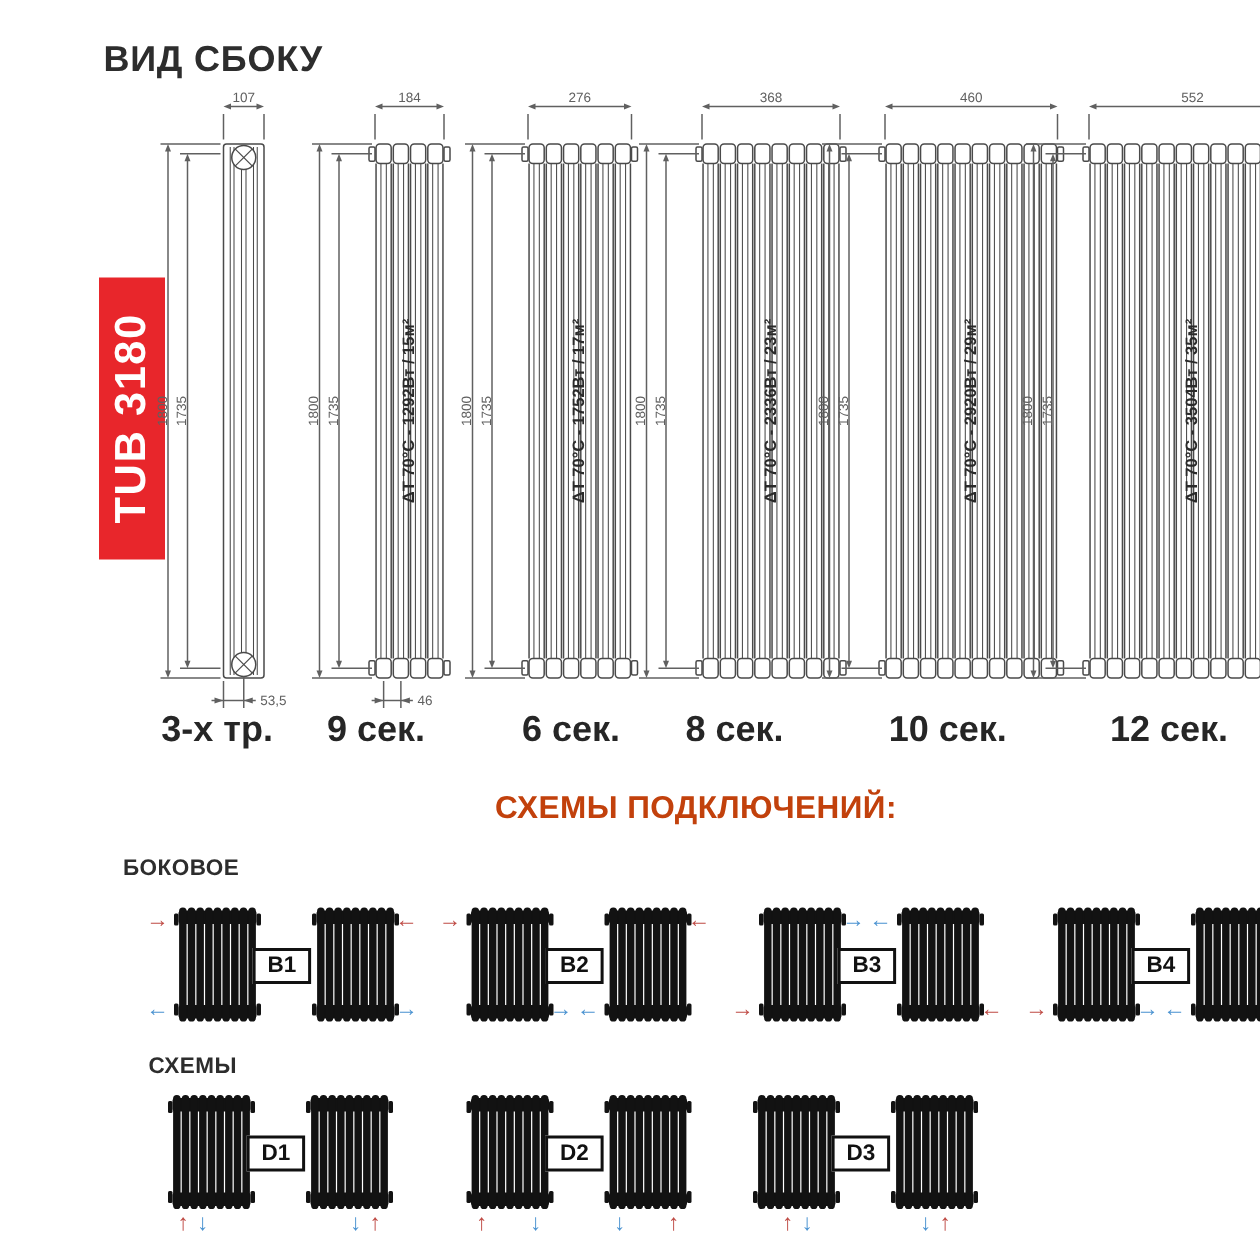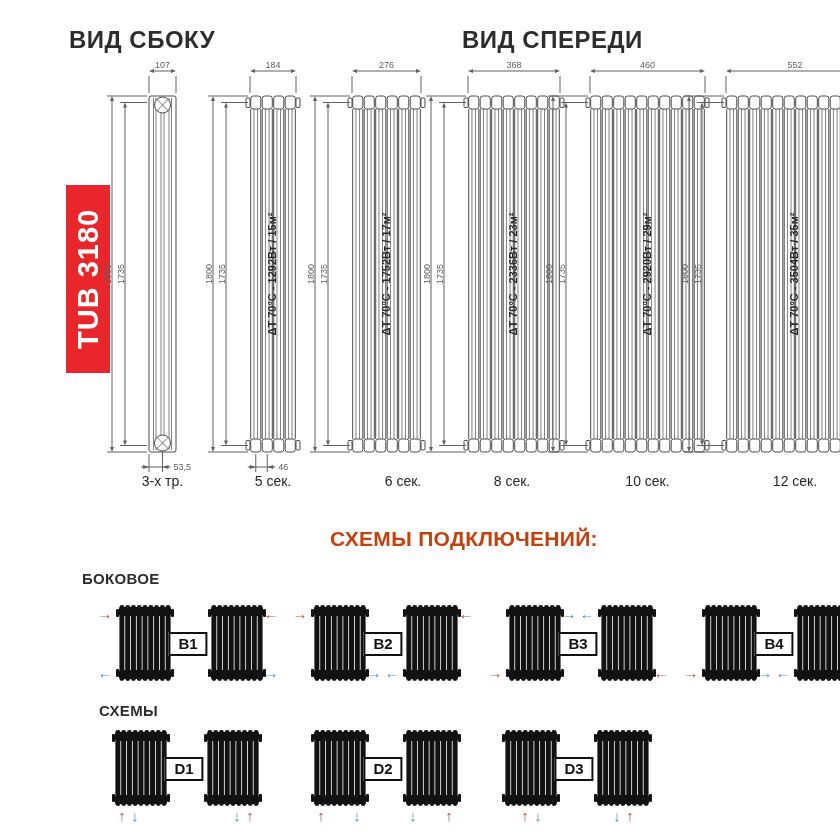--- a/index.html
+++ b/index.html
@@ -7,36 +7,35 @@
          font-family:"Liberation Sans",sans-serif;overflow:hidden;margin-left:44px;}
   .h1{position:absolute;font-size:24px;font-weight:800;color:#2d2d2d;letter-spacing:.5px;white-space:nowrap;}
   .h-schemes{position:absolute;left:0;right:0;top:527px;text-align:center;
              font-size:21px;font-weight:800;color:#c2410c;letter-spacing:.3px;}
   .h-row{position:absolute;font-size:15px;font-weight:800;color:#2d2d2d;letter-spacing:.3px;}
   .prod{position:absolute;left:22px;top:185px;width:44px;height:188px;
         display:flex;align-items:center;justify-content:center;
         writing-mode:vertical-rl;transform:rotate(180deg);
         font-size:29px;font-weight:700;color:#fff;letter-spacing:1px;}
   .rad-group{position:absolute;}
-  .sec-label{position:absolute;top:473px;width:110px;text-align:center;
-             font-size:14px;font-weight:400;color:#262626;white-space:nowrap;}
+  .sec-label{position:absolute;top:473px;width:110px;
+             font-size:24px;font-weight:700;color:#262626;white-space:nowrap;}
   .scheme{position:absolute;width:160px;height:94px;}
   .scheme .rad{position:absolute;}
   .code{position:absolute;left:50%;transform:translateX(-50%);
         border:2px solid #111;background:#fff;color:#111;
         font-weight:800;font-size:15px;padding:1px 8px;line-height:18px;}
   .arr{position:absolute;font-size:15px;font-weight:700;line-height:1;width:20px;text-align:center;}
   svg{display:block;overflow:visible;}
 </style>
 </head>
 <body>
 
 <div id="stage">
   <div class="h1" style="left:25px;top:26px">ВИД СБОКУ</div>
-  <div class="h1" style="left:418px;top:26px">ВИД СПЕРЕДИ</div>
   <div class="prod" id="prod" style="background: rgb(232, 38, 43); color: rgb(255, 255, 255);">TUB 3180</div>
   <div class="h-schemes">СХЕМЫ ПОДКЛЮЧЕНИЙ:</div>
   <div class="h-row" style="left:38px;top:570px">БОКОВОЕ</div>
   <div class="h-row" style="left:55px;top:702px">СХЕМЫ</div>
 <div class="rad-group" style="left: 59px; top: 60px;">
       <svg width="87" height="424" viewBox="0 0 87 424" xmlns="http://www.w3.org/2000/svg">
         <rect x="46" y="36" width="27" height="356" rx="2" fill="none" stroke="#4a4a4a"></rect>
         <line x1="50.5" y1="38" x2="50.5" y2="390" stroke="#4a4a4a" stroke-width="0.7"></line>
         <line x1="53" y1="38" x2="53" y2="390" stroke="#4a4a4a" stroke-width="0.7"></line>
         <line x1="58" y1="38" x2="58" y2="390" stroke="#4a4a4a" stroke-width="0.7"></line>
@@ -130,21 +129,21 @@
         <polygon points="9,392 7,387 11,387" fill="#606060"></polygon>
         <text transform="translate(8,214) rotate(-90)" text-anchor="middle" font-size="9" fill="#606060" font-weight="400" font-family="Liberation Sans, sans-serif">1800</text>
         <line x1="17" y1="42.5" x2="44" y2="42.5" stroke="#606060" stroke-width="1"></line>
         <line x1="17" y1="385.5" x2="44" y2="385.5" stroke="#606060" stroke-width="1"></line>
         <line x1="22" y1="46.5" x2="22" y2="381.5" stroke="#606060" stroke-width="1"></line>
         <polygon points="22,42.5 20,47.5 24,47.5" fill="#606060"></polygon>
         <polygon points="22,385.5 20,380.5 24,380.5" fill="#606060"></polygon>
         <text transform="translate(21,214) rotate(-90)" text-anchor="middle" font-size="9" fill="#606060" font-weight="400" font-family="Liberation Sans, sans-serif">1735</text>
       </svg>
     </div>
-    <div class="sec-label" style="left: 174px;">5 сек.</div>
+    <div class="sec-label" style="left: 174px;">9 сек.</div>
     <div class="rad-group" style="left: 262px; top: 60px;">
       <svg width="129" height="424" viewBox="0 0 129 424" xmlns="http://www.w3.org/2000/svg">
         <rect x="42" y="38" width="4" height="9.5" rx="1" fill="none" stroke="#4a4a4a"></rect>
         <rect x="115" y="38" width="4" height="9.5" rx="1" fill="none" stroke="#4a4a4a"></rect>
         <rect x="42" y="380.5" width="4" height="9.5" rx="1" fill="none" stroke="#4a4a4a"></rect>
         <rect x="115" y="380.5" width="4" height="9.5" rx="1" fill="none" stroke="#4a4a4a"></rect>
         <rect x="46.7" y="36" width="10.1" height="13" rx="2.5" fill="none" stroke="#4a4a4a"></rect>
         <rect x="46.7" y="379" width="10.1" height="13" rx="2.5" fill="none" stroke="#4a4a4a"></rect>
         <line x1="46.7" y1="49" x2="46.7" y2="379" stroke="#4a4a4a" stroke-width="1"></line>
         <line x1="56.8" y1="49" x2="56.8" y2="379" stroke="#4a4a4a" stroke-width="1"></line>

